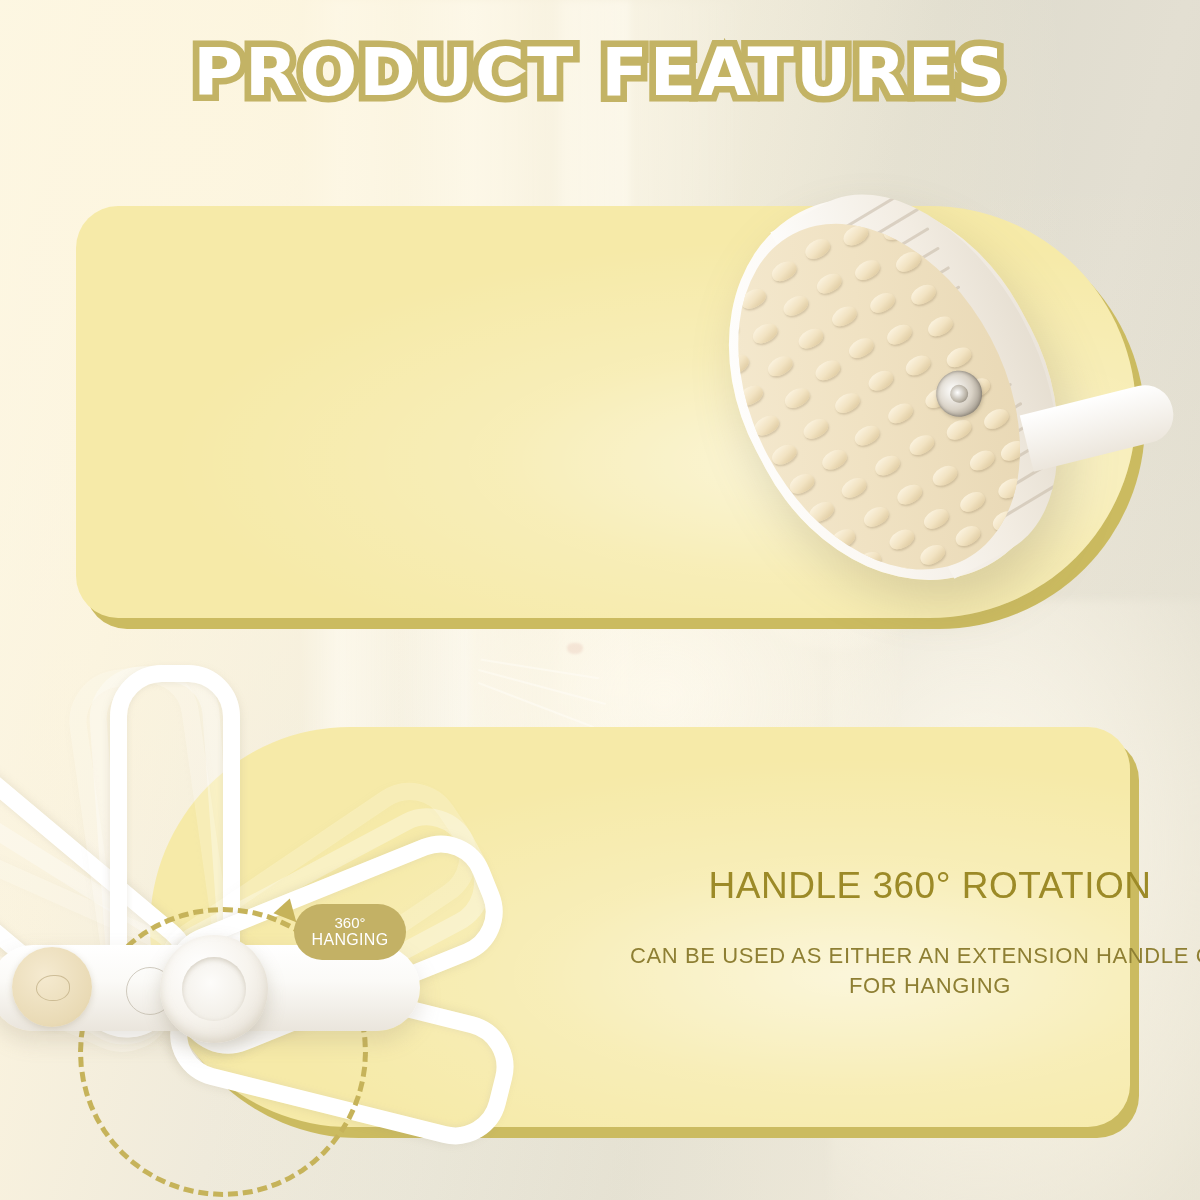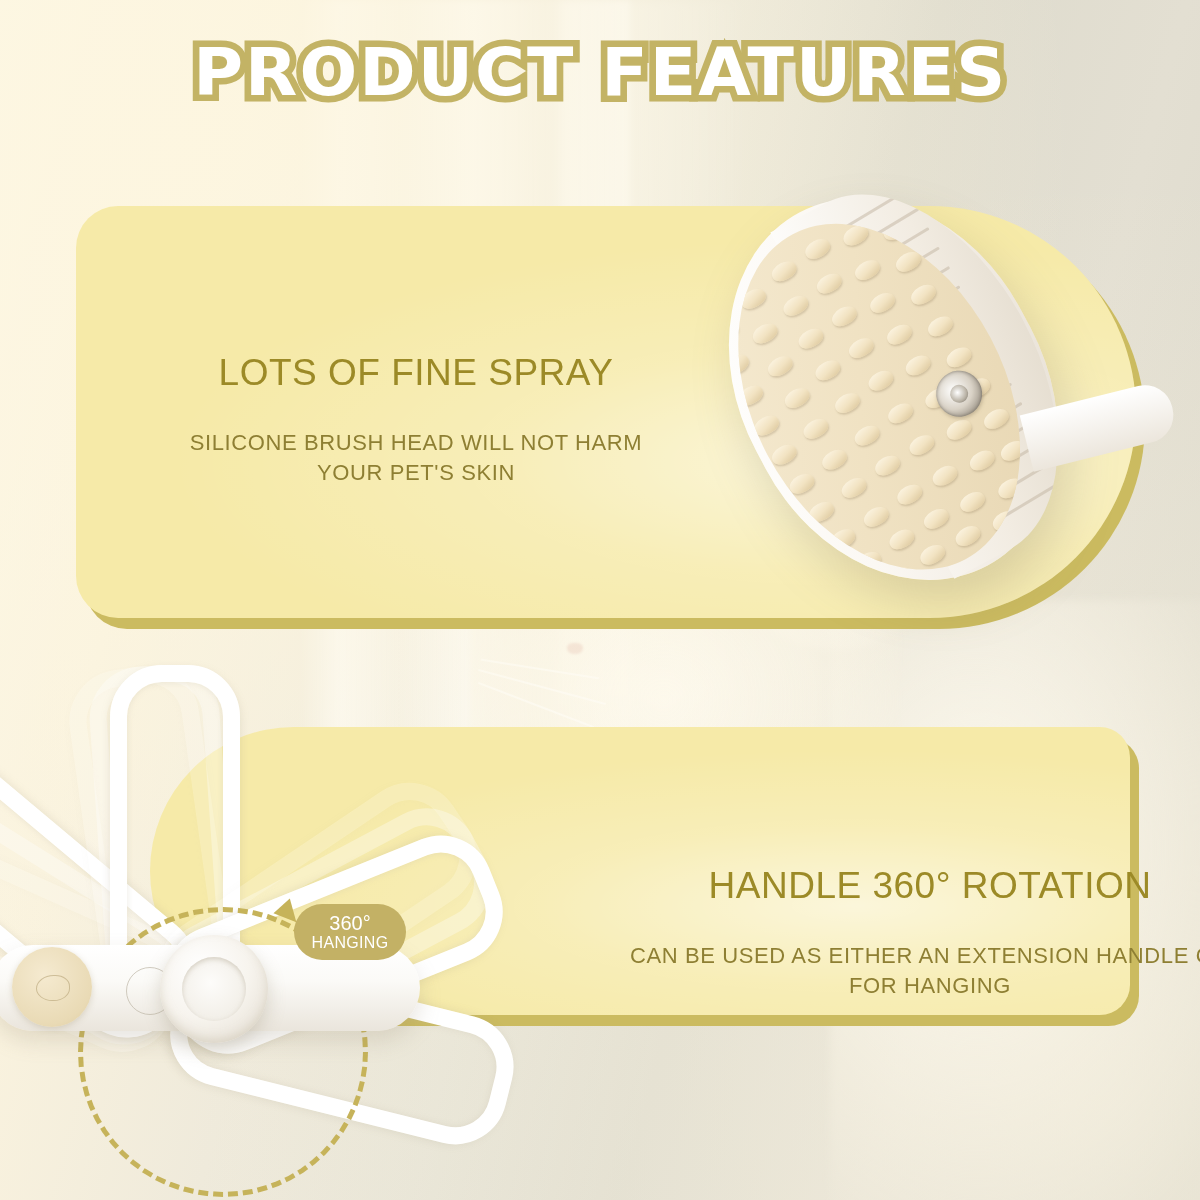--- a/index.html
+++ b/index.html
@@ -78,21 +78,21 @@
   .card .face::after{
     content:"";position:absolute;inset:0;
     background:radial-gradient(ellipse at 72% 62%, rgba(255,255,255,.58) 0%, rgba(255,255,255,.18) 32%, rgba(255,255,255,0) 62%);
   }
 
   
   #card-spray{left:76px;top:206px;width:1060px;height:412px;}
   #card-spray .shadow,#card-spray .face{border-radius:42px 206px 206px 42px;}
 
   
-  #card-rotation{left:150px;top:727px;width:980px;height:288px;}
+  #card-rotation{left:150px;top:727px;width:980px;height:400px;}
   #card-rotation .shadow,#card-rotation .face{border-radius:200px 42px 42px 200px;}
 
   .card-text{position:absolute;text-align:center;}
   .card-head{
     font-size:37px;font-weight:normal;letter-spacing:.5px;color:#9c8a27;
     font-family:"Liberation Sans", sans-serif;white-space:nowrap;
   }
   .card-sub{
     margin-top:34px;font-size:22px;line-height:1.35;color:#8e7f33;letter-spacing:.6px;
     font-family:"Liberation Sans", sans-serif;
@@ -193,21 +193,21 @@
     position:absolute;left:318px;top:258px;width:0;height:0;
     border-left:22px solid #c6b35a;border-top:11px solid transparent;border-bottom:11px solid transparent;
     transform:rotate(48deg);
   }
   .badge{
     position:absolute;left:294px;top:904px;width:112px;height:56px;border-radius:28px;
     background:#c3b165;color:#ffffff;text-align:center;
     display:flex;flex-direction:column;justify-content:center;align-items:center;
     line-height:1.12;
   }
-  .badge .b1{font-size:20px;}
+  .badge .b1{font-size:15px;}
   .badge .b2{font-size:16px;letter-spacing:.3px;}
 </style>
 </head>
 <body>
 
 <div class="bg-photo">
   <div class="bg-wall"></div>
   <div class="bg-curtain"></div>
   <div class="bg-curtain2"></div>
   <div class="cat-body"></div>
@@ -220,24 +220,20 @@
   <div class="bg-haze"></div>
 </div>
 
 <div class="title-wrap">
   <span class="title">PRODUCT FEATURES</span>
 </div>
 
 <div class="card" id="card-spray">
   <div class="shadow"></div>
   <div class="face"></div>
-  <div class="card-text" id="spray-text">
-    <div class="card-head">LOTS OF FINE SPRAY</div>
-    <div class="card-sub">SILICONE BRUSH HEAD WILL NOT HARM YOUR PET'S SKIN</div>
-  </div>
 </div>
 
 <div class="brush">
   <div class="brush-rot">
     <div class="brush-body"></div>
     <div class="brush-rim">
       <i style="top:28px"></i>
         <i style="top:50px"></i>
         <i style="top:72px"></i>
         <i style="top:94px"></i>

